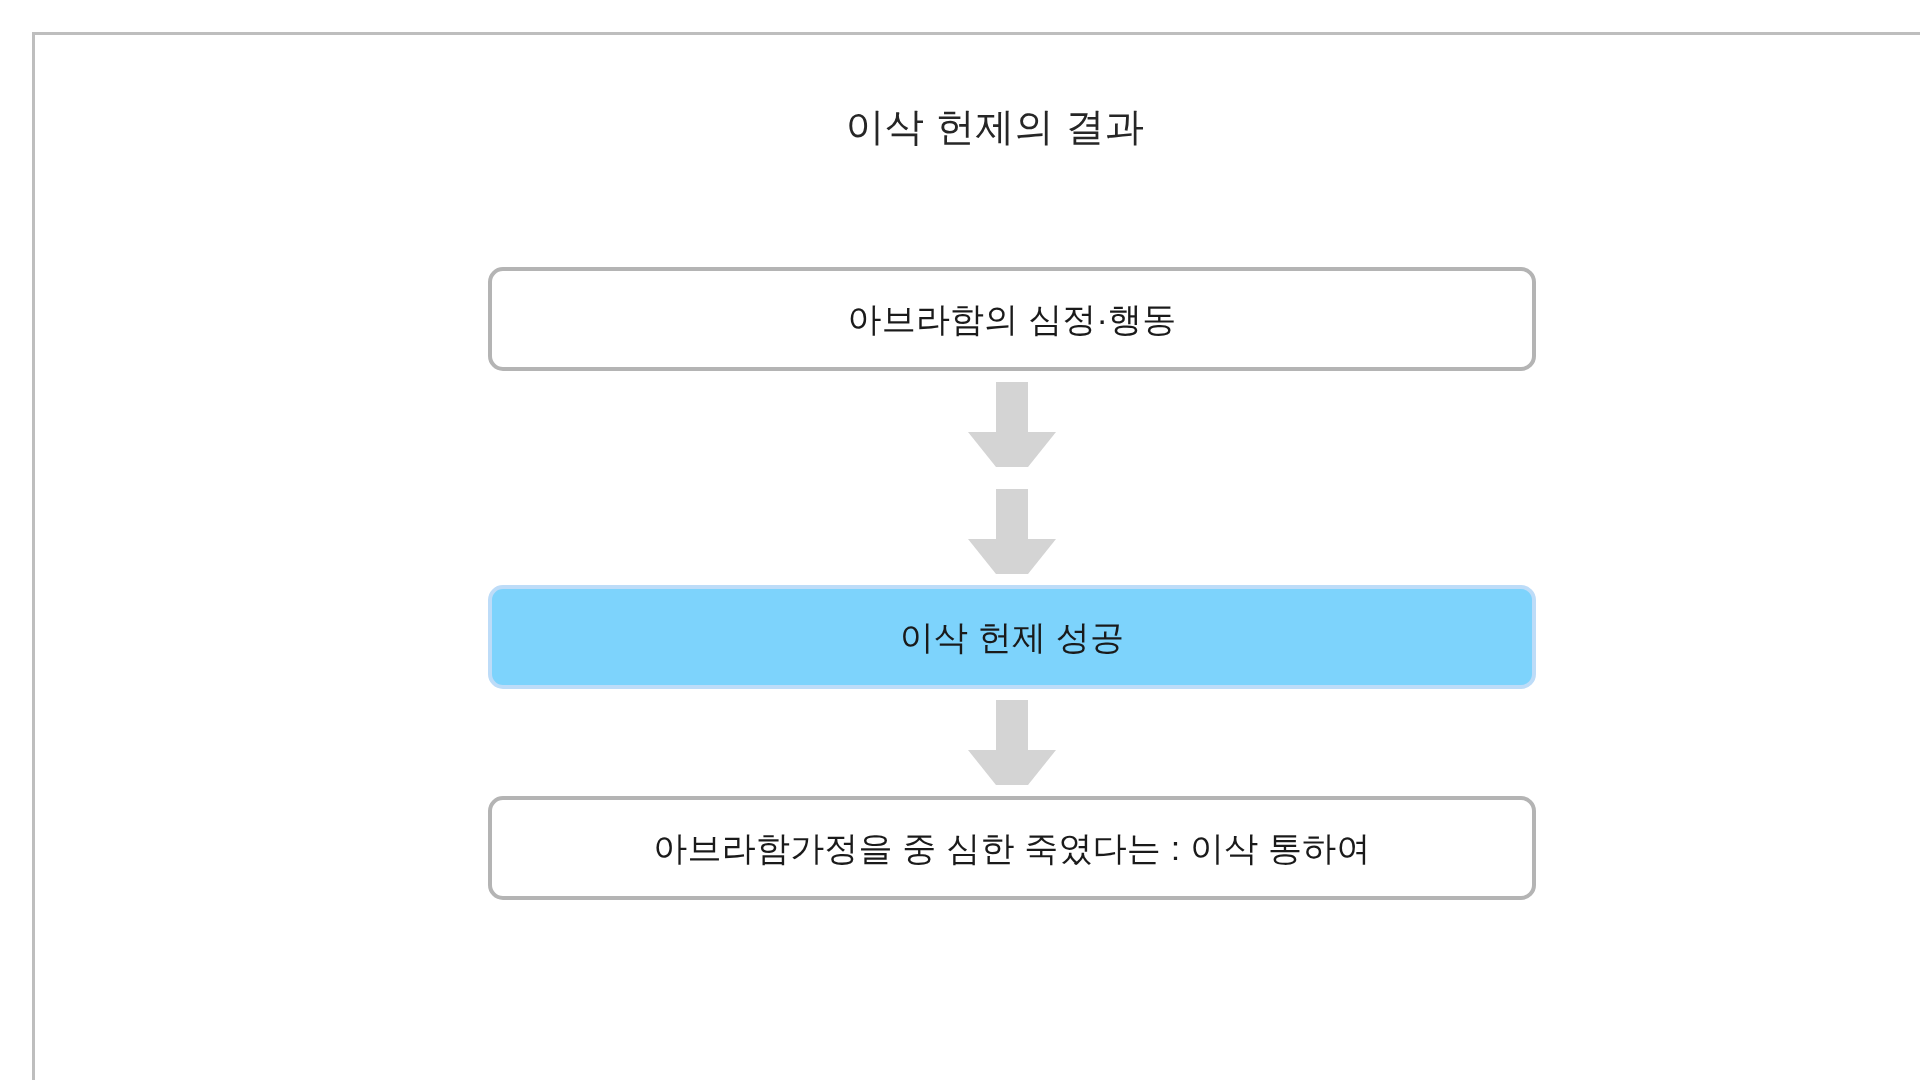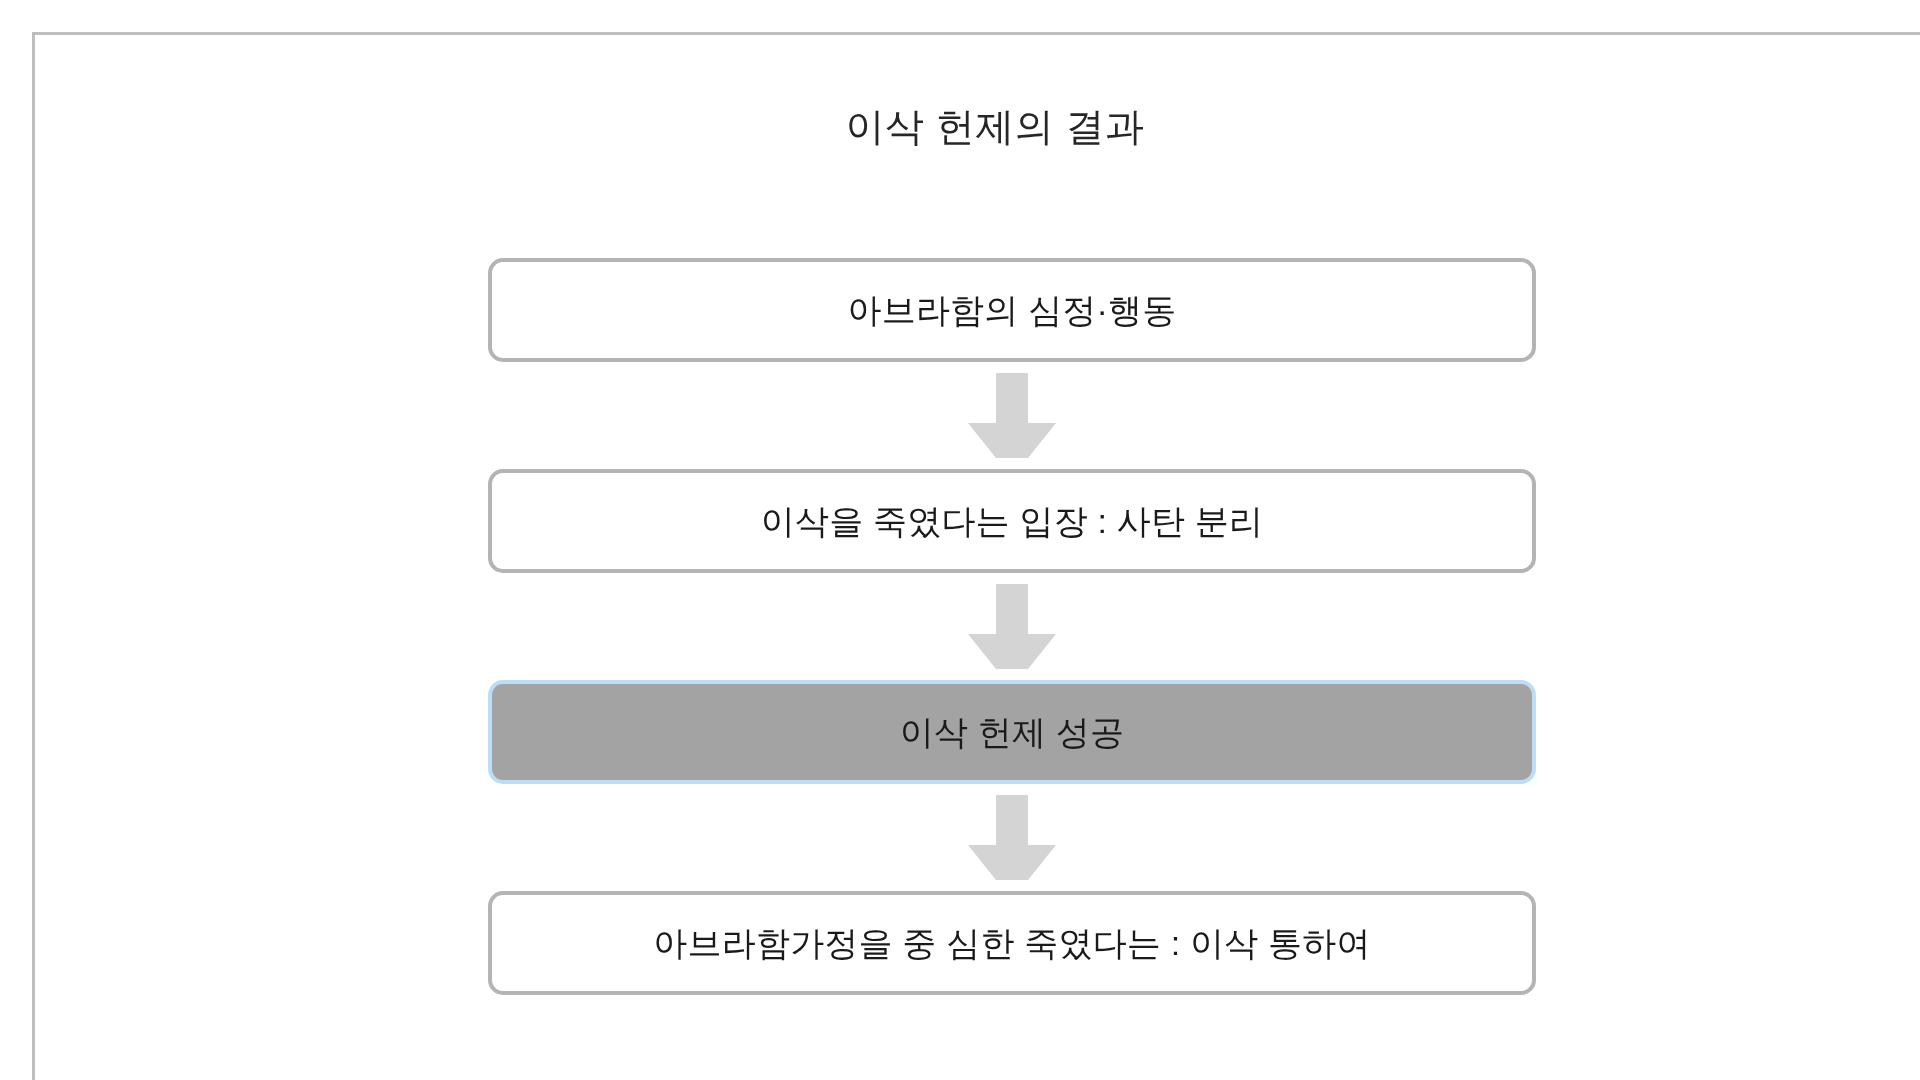--- a/index.html
+++ b/index.html
@@ -32,21 +32,21 @@
     color: #262626;
     letter-spacing: 0.5px;
     line-height: 1.25;
     white-space: nowrap;
   }
 
   
   #flow-chart {
     position: absolute;
     left: 437px;
-    top: 207px;
+    top: 216px;
     width: 1048px;
   }
 
   
   .flow-box {
     position: relative;
     width: 1048px;
     height: 104px;
     border-radius: 15px;
     display: flex;
@@ -61,21 +61,21 @@
     font-weight: 400;
     color: #1a1a1a;
     letter-spacing: 0.2px;
     line-height: 1.2;
     white-space: nowrap;
     text-align: center;
   }
 
   
   .flow-box.highlight {
-    background: #a3a3a3;
+    background: #7dd3fc;
     border: 4px solid #bddcf8;
   }
 
   
   .flow-arrow {
     position: relative;
     width: 1048px;
     height: 107px;
   }
 
@@ -123,23 +123,20 @@
       <span class="box-label">아브라함의 심정·행동</span>
     </div>
 
     <div class="flow-arrow">
       <div class="arrow-shape">
         <div class="arrow-shaft"></div>
         <div class="arrow-head"></div>
       </div>
     </div>
 
-    <div class="flow-box">
-      <span class="box-label">이삭을 죽였다는 입장 : 사탄 분리</span>
-    </div>
 
     <div class="flow-arrow">
       <div class="arrow-shape">
         <div class="arrow-shaft"></div>
         <div class="arrow-head"></div>
       </div>
     </div>
 
     <div class="flow-box highlight">
       <span class="box-label">이삭 헌제 성공</span>

